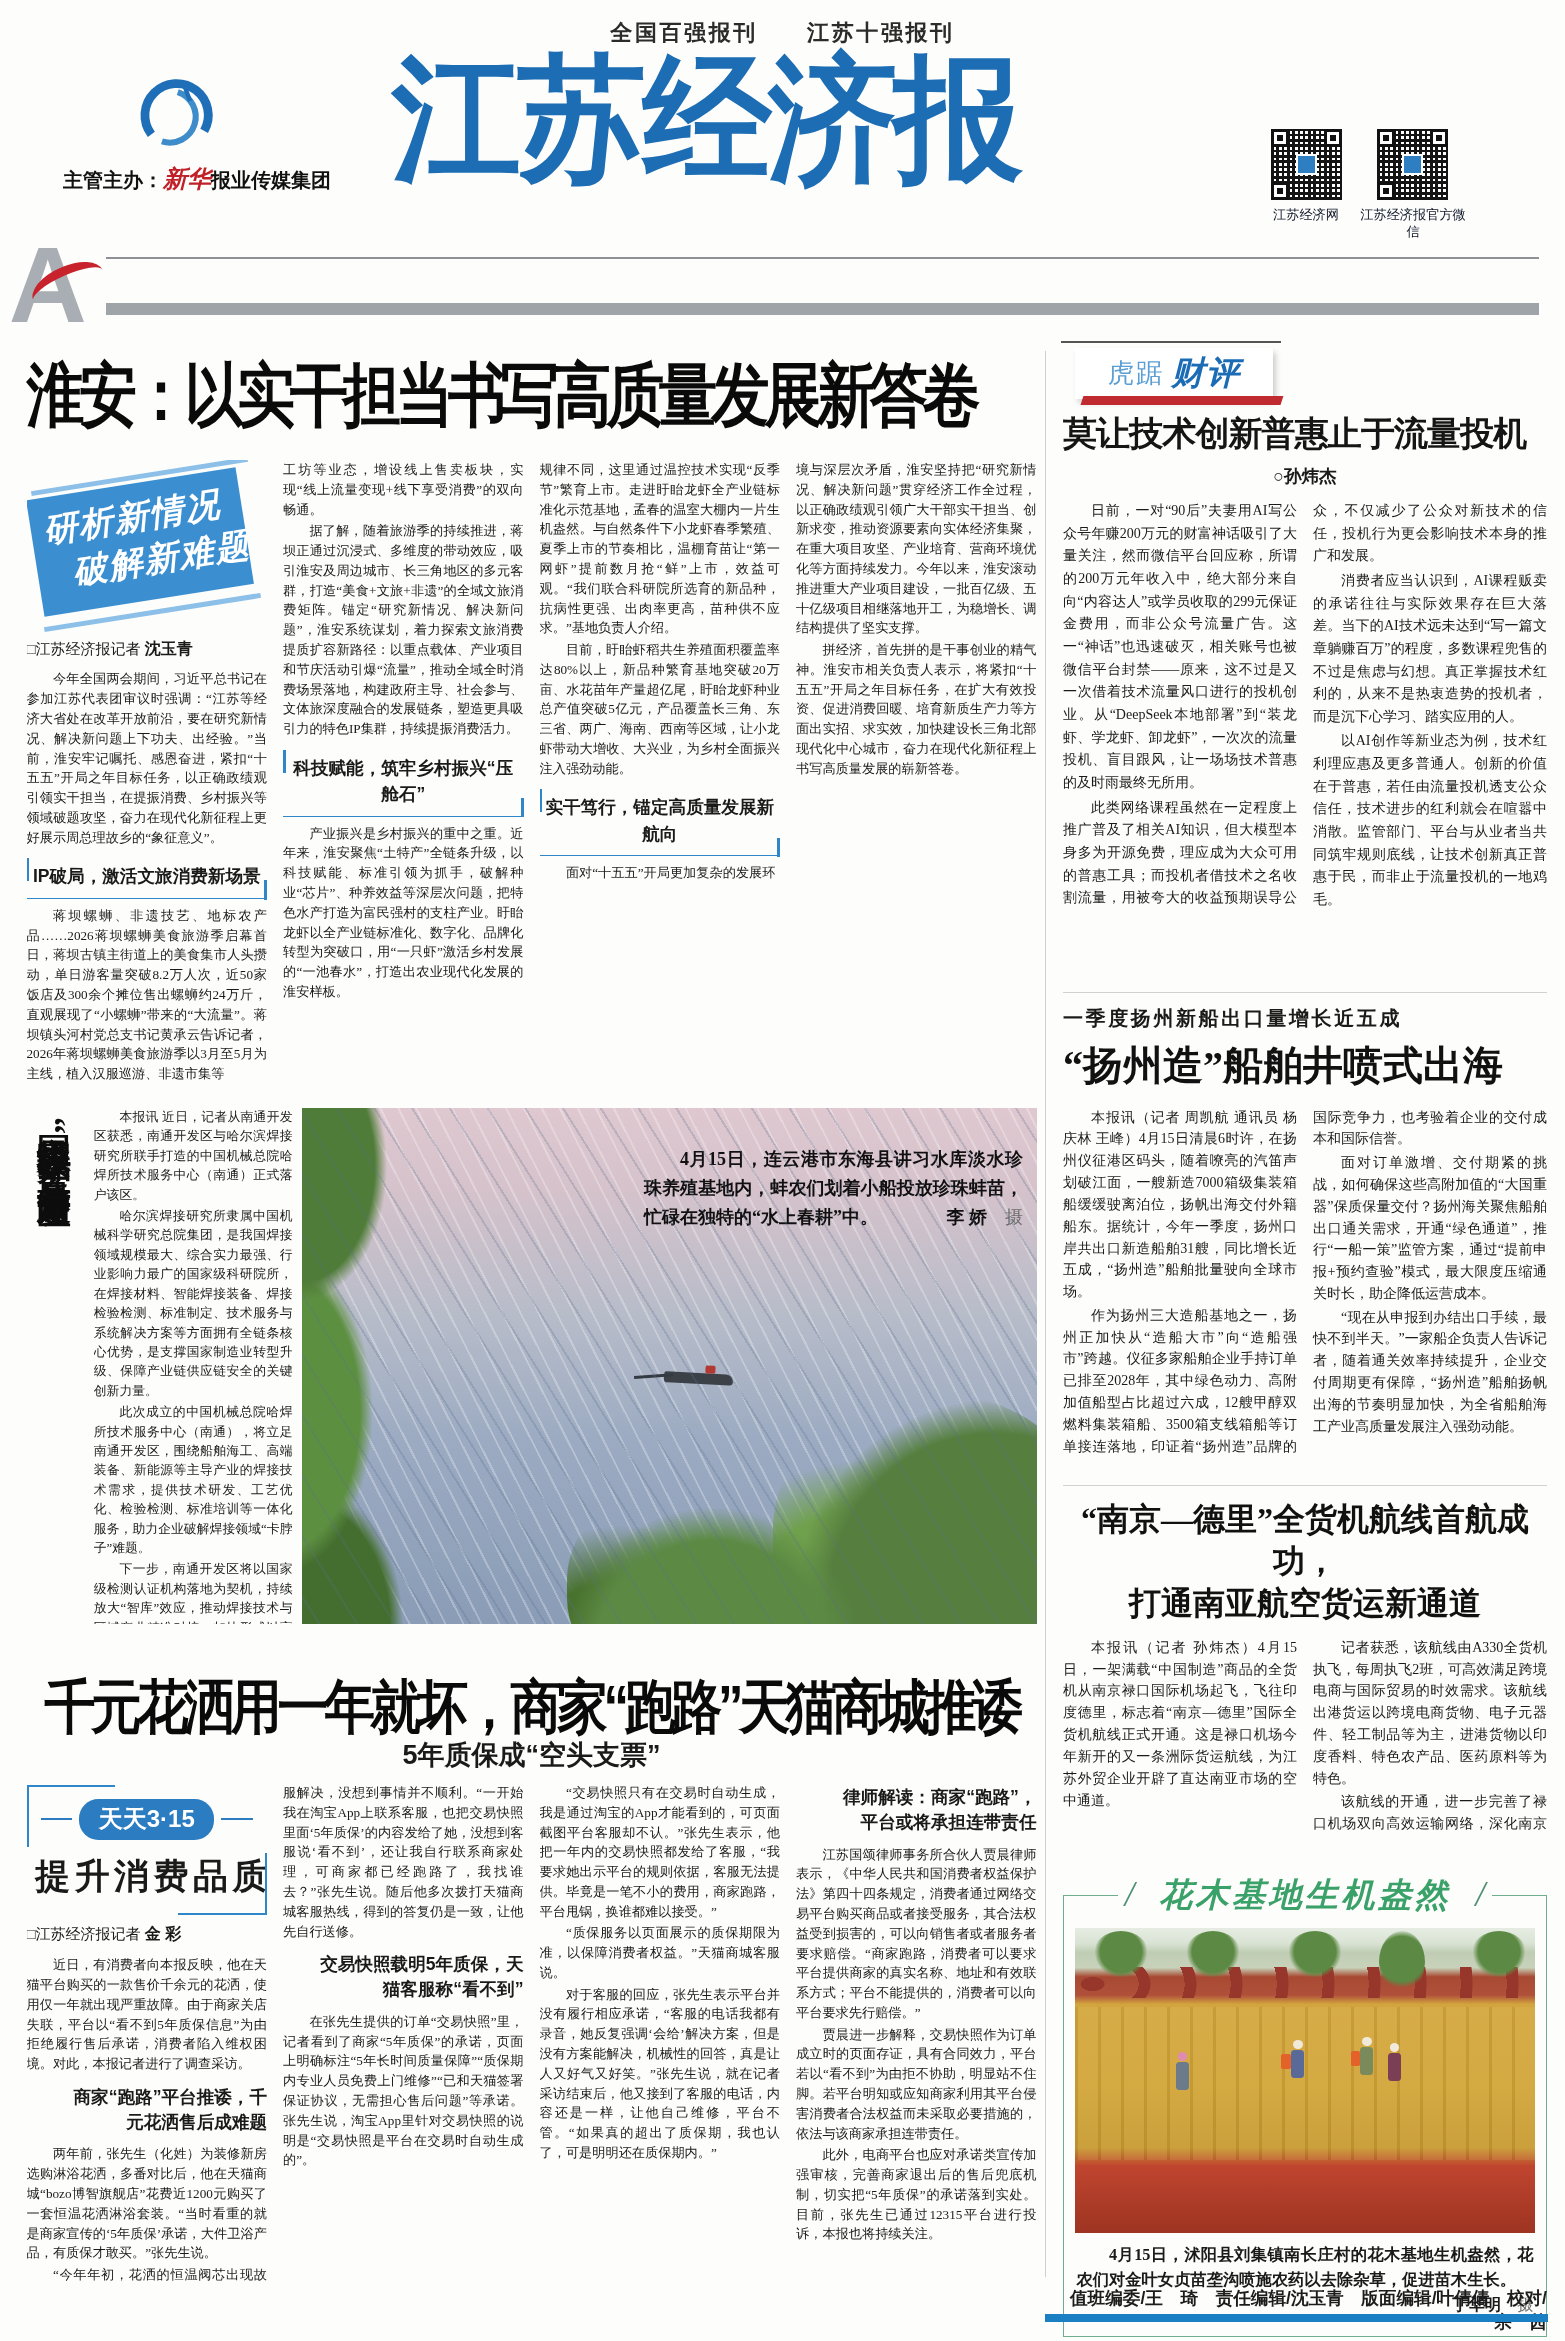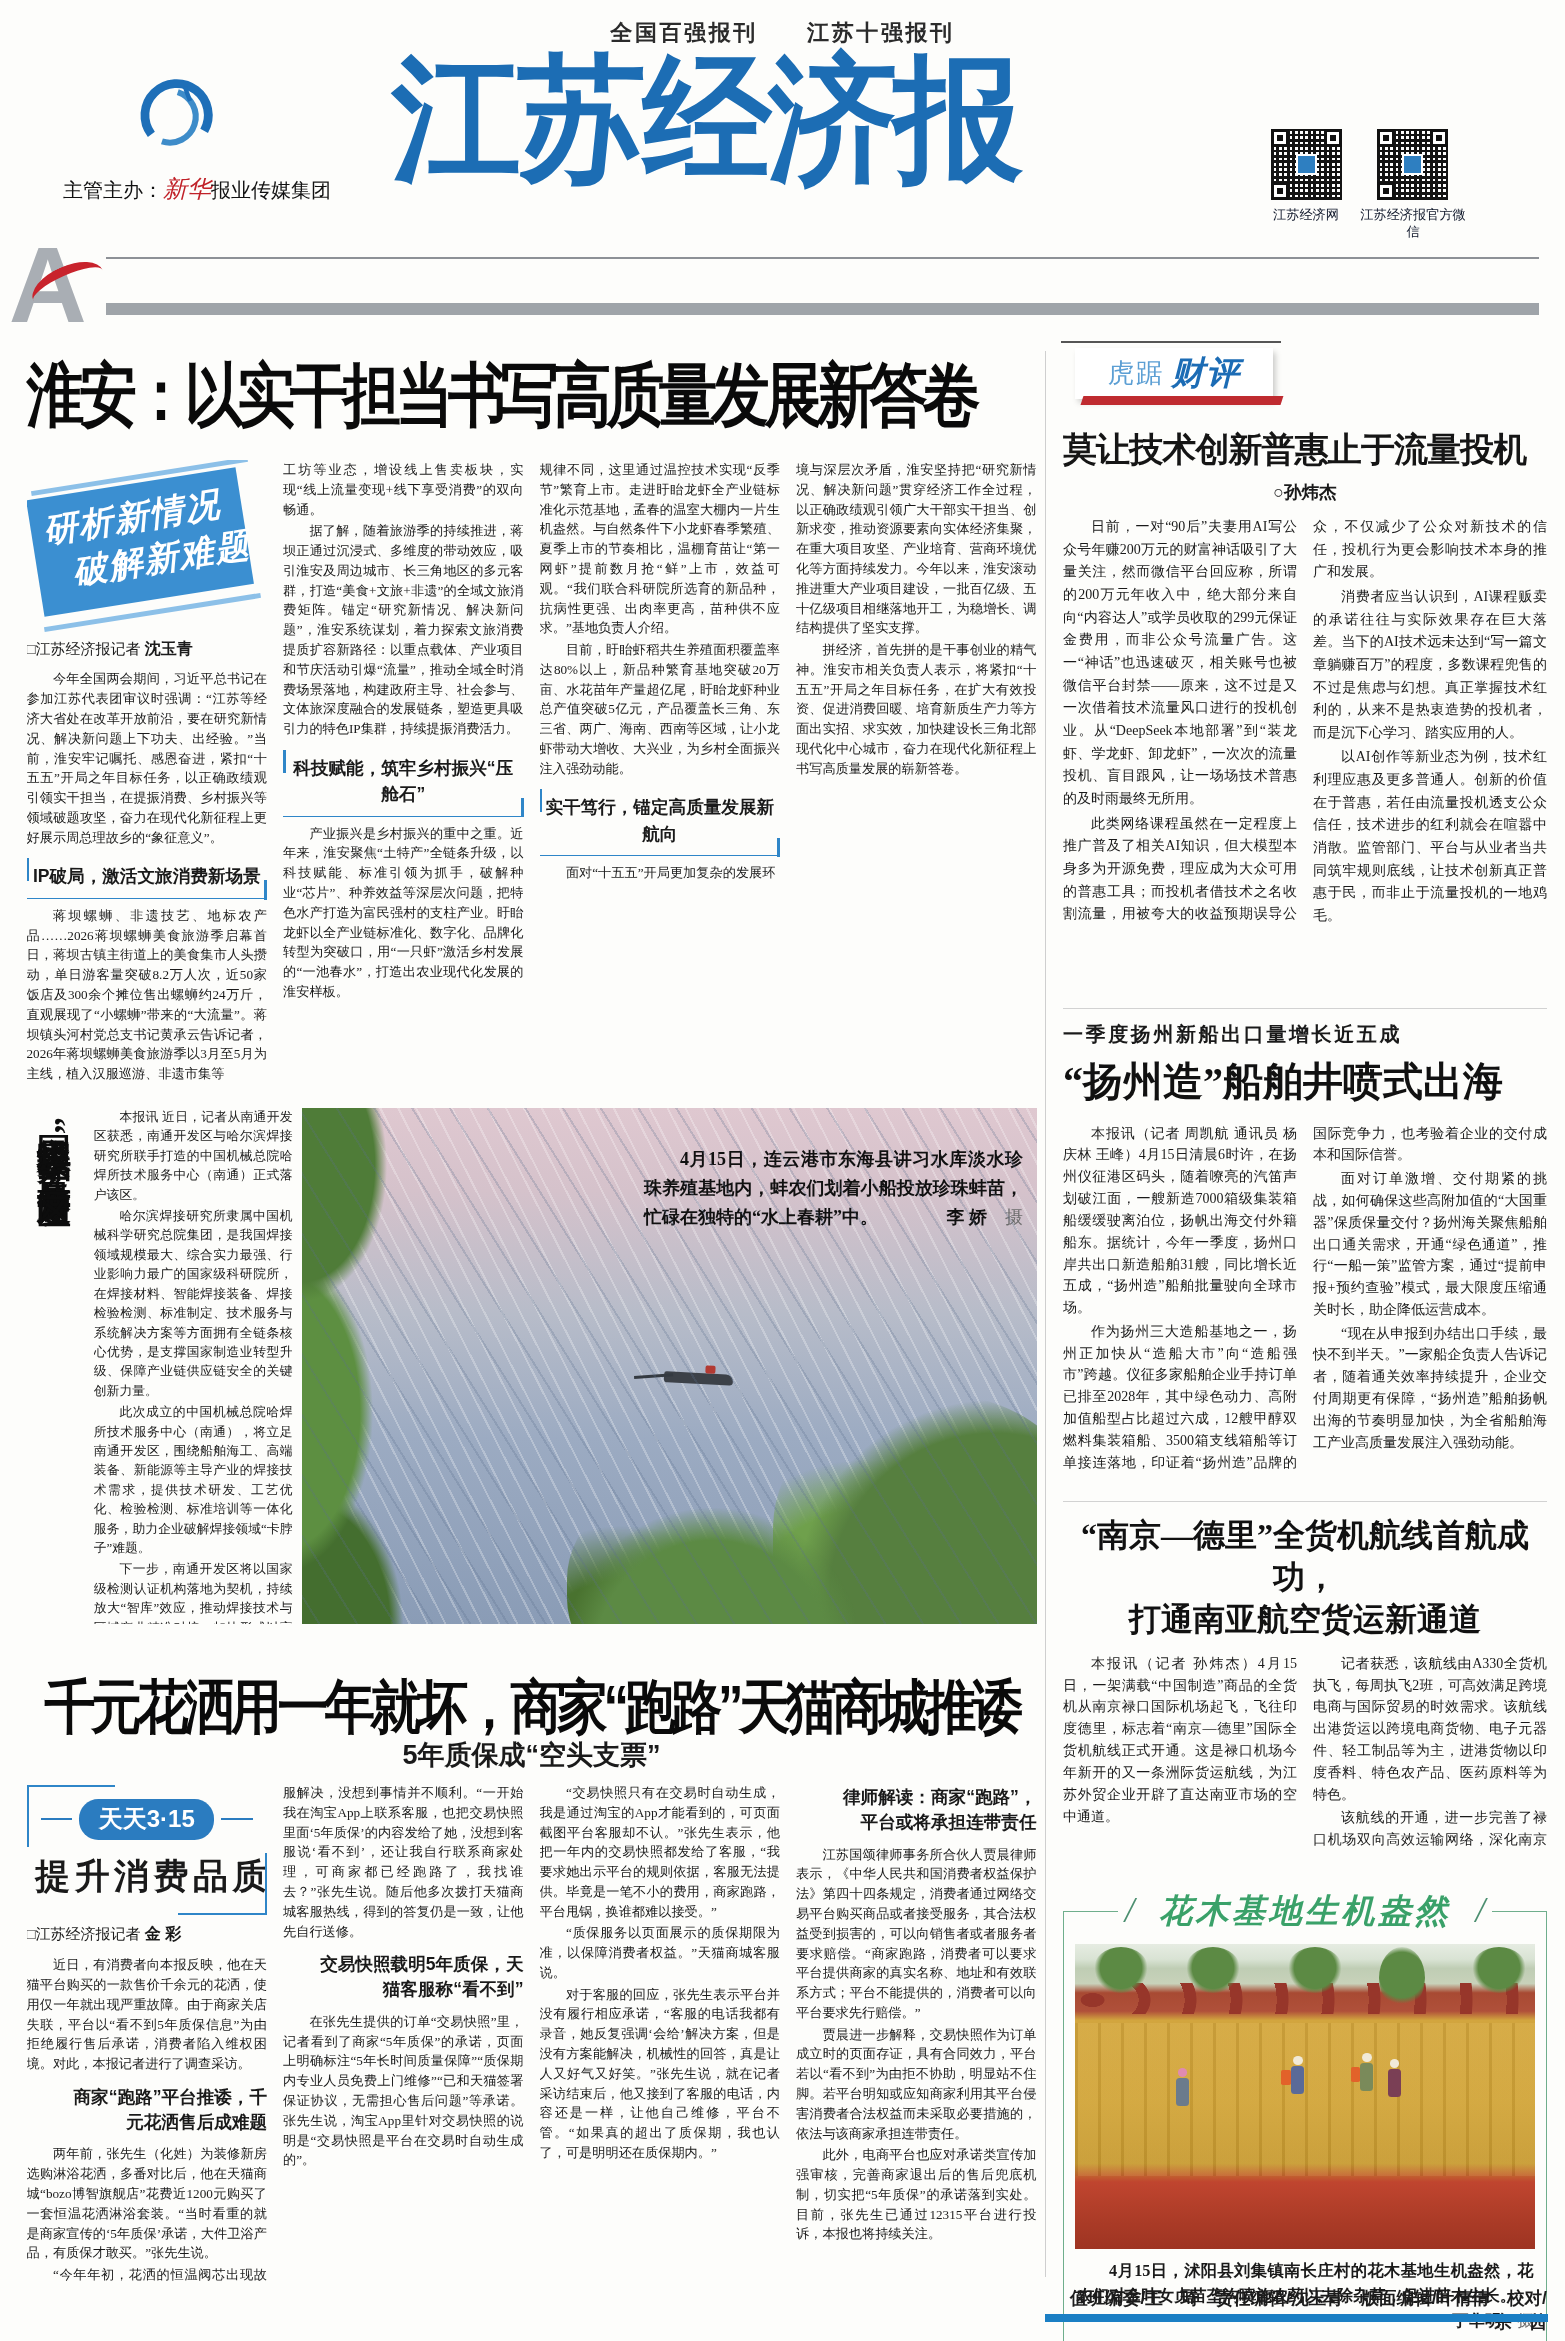--- a/index.html
+++ b/index.html
@@ -4,21 +4,21 @@
 <style>
   html,body{margin:0;padding:0;background:#e8e8e8;}
   .page{position:relative;width:1565px;height:2342px;background:#fdfdfb;overflow:hidden;
         font-family:"Liberation Serif","DejaVu Serif",serif;color:#1a1a1a;}
 
   
   .top-slogan{position:absolute;top:17.6px;left:0;width:100%;text-align:center;
     font-size:22px;letter-spacing:2.6px;color:#2b2b2b;font-weight:700;
     font-family:"Liberation Sans","DejaVu Sans",sans-serif;}
   .logo{position:absolute;left:132px;top:71px;width:88px;height:88px;}
-  .organizer{position:absolute;left:63px;top:173px;font-size:20px;font-weight:400;color:#111;
+  .organizer{position:absolute;left:63px;top:163px;font-size:20px;font-weight:700;color:#111;
     font-family:"Liberation Sans","DejaVu Sans",sans-serif;}
   .organizer .brand{color:#c02128;font-style:italic;font-size:24px;font-family:"Liberation Serif",serif;}
   .mast-title{position:absolute;left:379px;top:35px;width:653px;text-align:center;
     font-size:129px;line-height:1.25;font-weight:900;color:#1c6db4;letter-spacing:-3.5px;
     transform:scaleY(1.06);transform-origin:top center;white-space:nowrap;}
   .qr{position:absolute;top:129px;width:71px;height:71px;background:
       repeating-linear-gradient(90deg,#141414 0 2.6px,transparent 2.6px 5.3px),
       repeating-linear-gradient(0deg,#141414 0 2.6px,#fff 2.6px 5.3px);}
   .qr1{left:1271px;}.qr2{left:1377px;}
   .qr .f{position:absolute;width:17.6px;height:17.6px;border:3.5px solid #111;background:#fff;box-sizing:border-box;}
@@ -126,21 +126,21 @@
   .rightcol{position:absolute;left:1063px;top:346px;width:484px;}
   .c-badge{position:relative;width:198px;height:51px;margin:1.8px 0 0 12.3px;background:#fff;
     box-shadow:2.6px 3.5px 6.2px rgba(0,0,0,.22);display:flex;align-items:center;justify-content:center;gap:7px;}
   .c-badge::before{content:"";position:absolute;left:-14px;top:-7px;width:220px;height:1.8px;background:#555;}
   .c-badge::after{content:"";position:absolute;left:7px;right:-8.8px;bottom:-6.2px;height:8.8px;
     background:#bf2b30;transform:skewX(-18deg);}
   .c-b1{font-size:26.5px;color:#5c9fd4;letter-spacing:1.8px;}
   .c-b2{font-size:33px;color:#1c6cb5;font-weight:900;font-style:italic;letter-spacing:1.8px;
     font-family:"Liberation Sans","DejaVu Sans",sans-serif;}
   .c-hl{font-family:"Liberation Sans","DejaVu Sans",sans-serif;font-weight:800;font-size:34px;
-    letter-spacing:-0.9px;margin:28px 0 7px;white-space:nowrap;color:#151515;}
+    letter-spacing:-0.9px;margin:12px 0 7px;white-space:nowrap;color:#151515;}
   .c-byline{text-align:center;font-size:17.6px;margin:0 0 12.3px;font-weight:700;}
   .cols2{column-count:2;column-gap:16px;overflow:hidden;text-align:justify;}
   .c-body{height:476px;font-size:14px;line-height:1.62;}
   .sep{height:0.9px;background:#d2d2d2;margin:16px 0 12.3px;}
   .s-kicker{font-size:20px;font-weight:700;letter-spacing:2.6px;margin:3.5px 0 5.3px;}
   .s-hl{font-size:40px;font-weight:900;letter-spacing:0;margin:0 0 14px;white-space:nowrap;color:#111;}
   .s-body{height:362px;font-size:14px;line-height:1.56;}
   .g-hl{font-size:32px;font-weight:900;line-height:1.32;margin:5.3px 0 12.3px;color:#111;text-align:center;}
   .g-body{height:219px;font-size:14px;line-height:1.56;}
 

